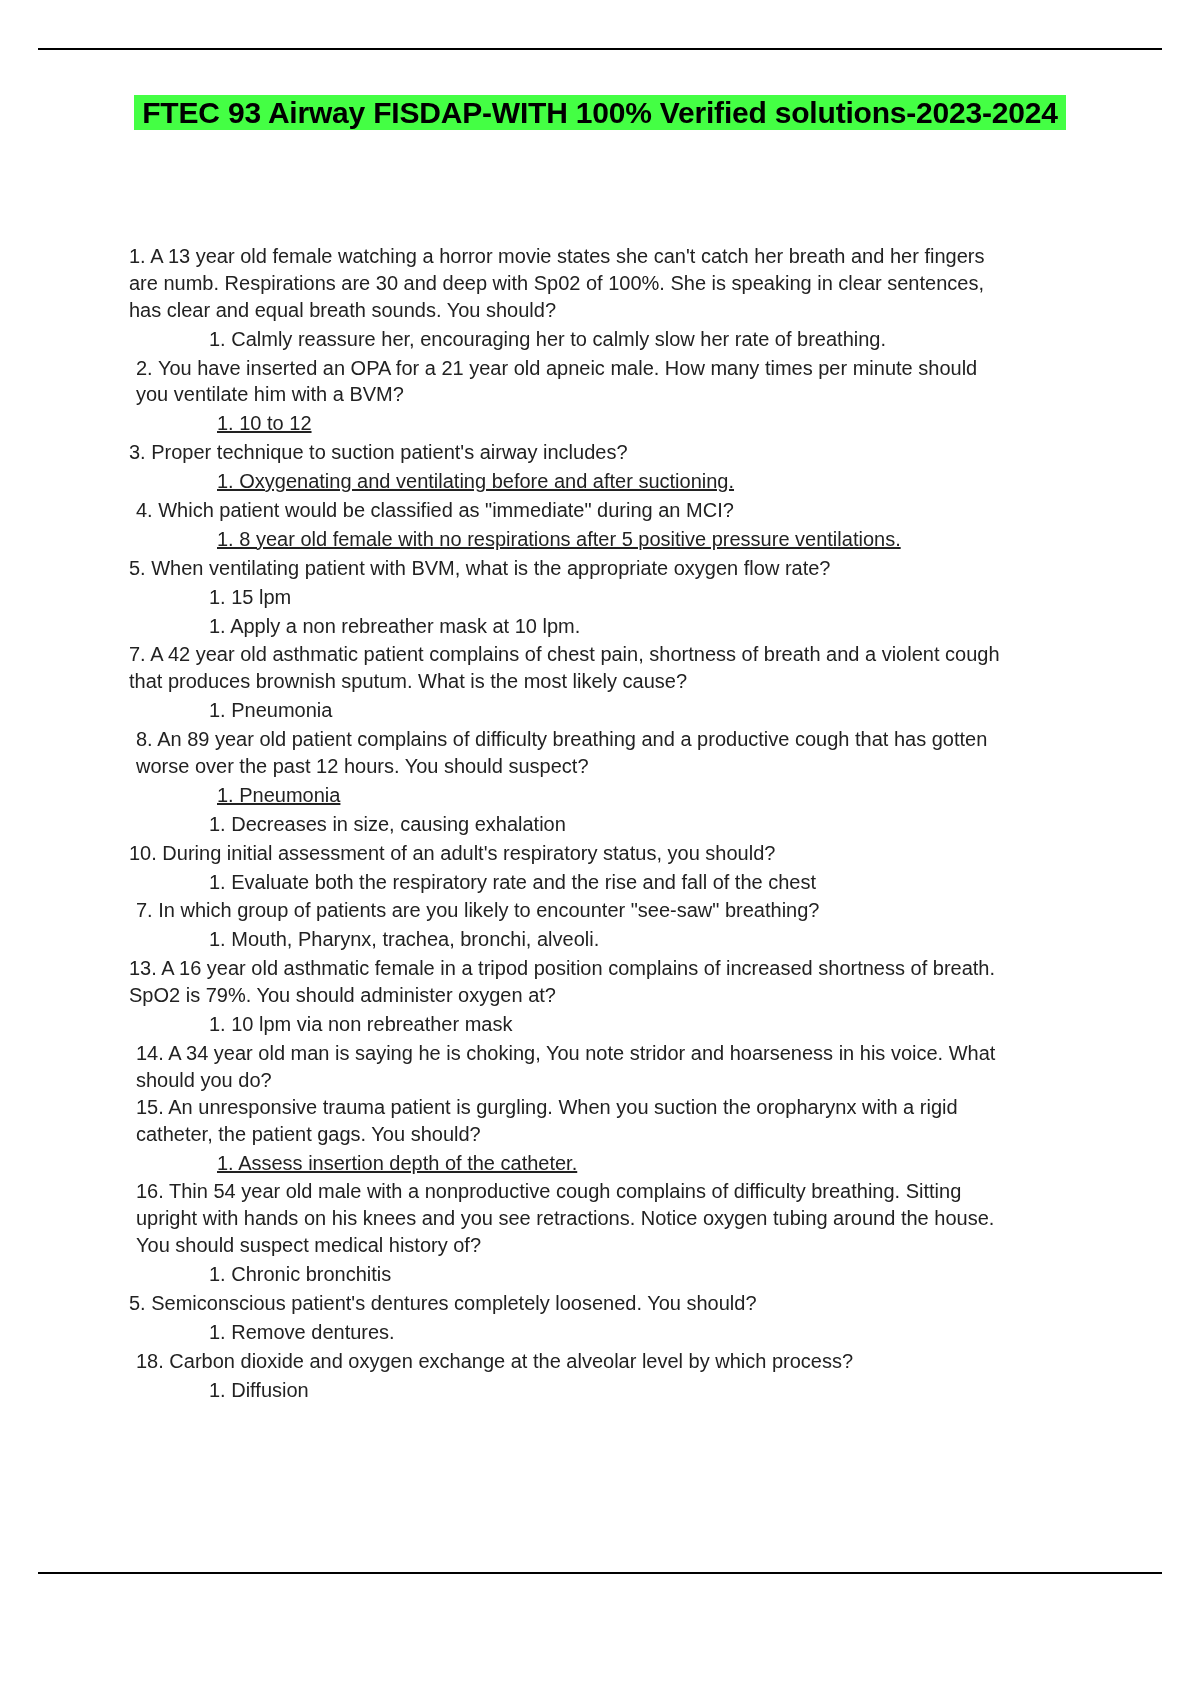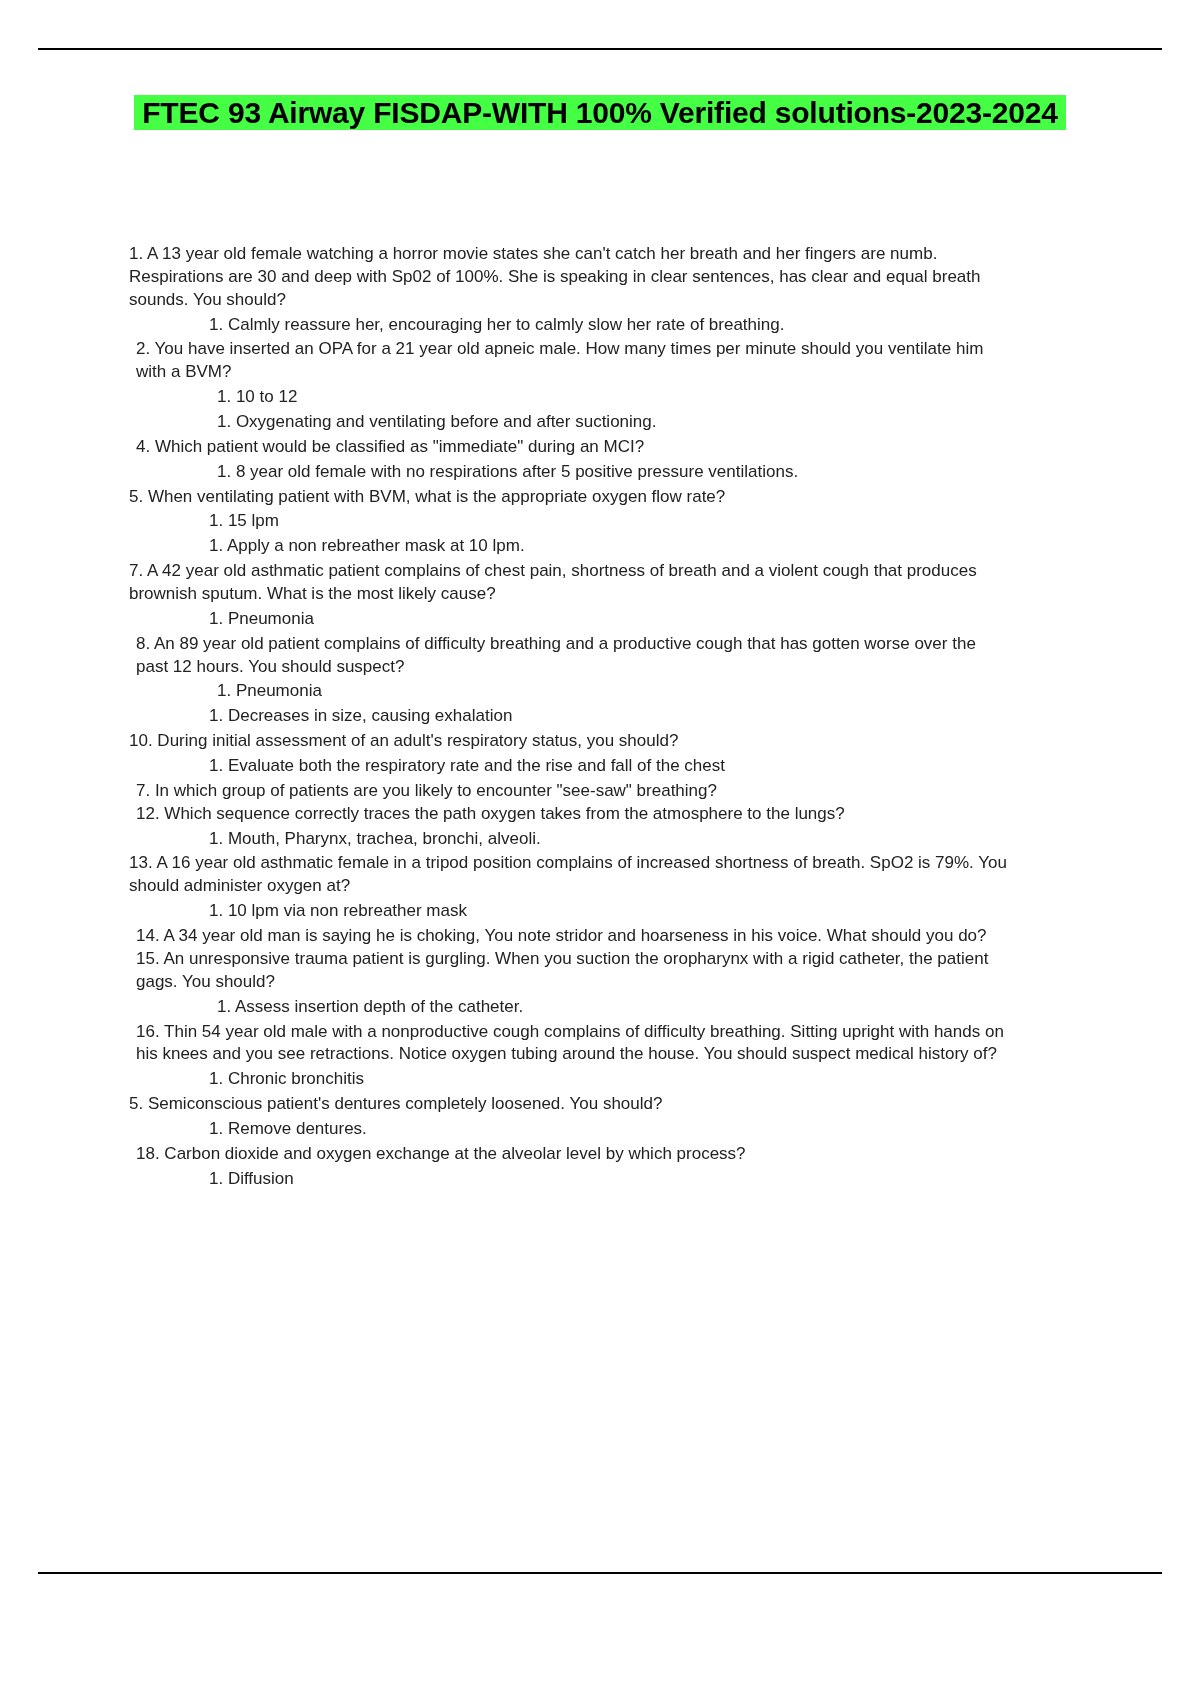--- a/index.html
+++ b/index.html
@@ -56,36 +56,37 @@
     color: #000;
     box-decoration-break: clone;
     -webkit-box-decoration-break: clone;
     padding: 1px 8px;
   }
   .content {
     position: absolute;
     left: 129px;
     top: 243px;
     width: 880px;
-    font-size: 17px;
+    font-size: 20px;
     line-height: 1.345;
     color: #222;
   }
   .q {
     margin: 0;
     text-indent: 0;
   }
   .q-1 { padding-left: 0px; }
   .q-2 { padding-left: 7px; }
   .a {
     margin: 2px;
     padding-left: 78px;
   }
   .a-alt {
     padding-left: 86px;
+    text-decoration: underline;
   }
 </style>
 </head>
 <body>
 
 <div class="page">
 
   <div class="rule-top"></div>
 
   <div class="title-wrap">
@@ -93,20 +94,21 @@
   </div>
 
   <div class="content">
 
     <p class="q q-1">1. A 13 year old female watching a horror movie states she can't catch her breath and her fingers are numb. Respirations are 30 and deep with Sp02 of 100%. She is speaking in clear sentences, has clear and equal breath sounds. You should?</p>
     <p class="a">1. Calmly reassure her, encouraging her to calmly slow her rate of breathing.</p>
 
     <p class="q q-2">2. You have inserted an OPA for a 21 year old apneic male. How many times per minute should you ventilate him with a BVM?</p>
     <p class="a a-alt">1. 10 to 12</p>
 
+    <p class="q q-1">3. Proper technique to suction patient's airway includes?</p>
     <p class="a a-alt">1. Oxygenating and ventilating before and after suctioning.</p>
 
     <p class="q q-2">4. Which patient would be classified as "immediate" during an MCI?</p>
     <p class="a a-alt">1. 8 year old female with no respirations after 5 positive pressure ventilations.</p>
 
     <p class="q q-1">5. When ventilating patient with BVM, what is the appropriate oxygen flow rate?</p>
     <p class="a">1. 15 lpm</p>
 
     <p class="a">1. Apply a non rebreather mask at 10 lpm.</p>
 
@@ -116,21 +118,20 @@
     <p class="q q-2">8. An 89 year old patient complains of difficulty breathing and a productive cough that has gotten worse over the past 12 hours. You should suspect?</p>
     <p class="a a-alt">1. Pneumonia</p>
 
     <p class="a">1. Decreases in size, causing exhalation</p>
 
     <p class="q q-1">10. During initial assessment of an adult's respiratory status, you should?</p>
     <p class="a">1. Evaluate both the respiratory rate and the rise and fall of the chest</p>
 
     <p class="q q-2">7. In which group of patients are you likely to encounter "see-saw" breathing?</p>
 
-    <p class="q q-2">12. Which sequence correctly traces the path oxygen takes from the atmosphere to the lungs?</p>
     <p class="a">1. Mouth, Pharynx, trachea, bronchi, alveoli.</p>
 
     <p class="q q-1">13. A 16 year old asthmatic female in a tripod position complains of increased shortness of breath. SpO2 is 79%. You should administer oxygen at?</p>
     <p class="a">1. 10 lpm via non rebreather mask</p>
 
     <p class="q q-2">14. A 34 year old man is saying he is choking, You note stridor and hoarseness in his voice. What should you do?</p>
 
     <p class="q q-2">15. An unresponsive trauma patient is gurgling. When you suction the oropharynx with a rigid catheter, the patient gags. You should?</p>
     <p class="a a-alt">1. Assess insertion depth of the catheter.</p>
 

